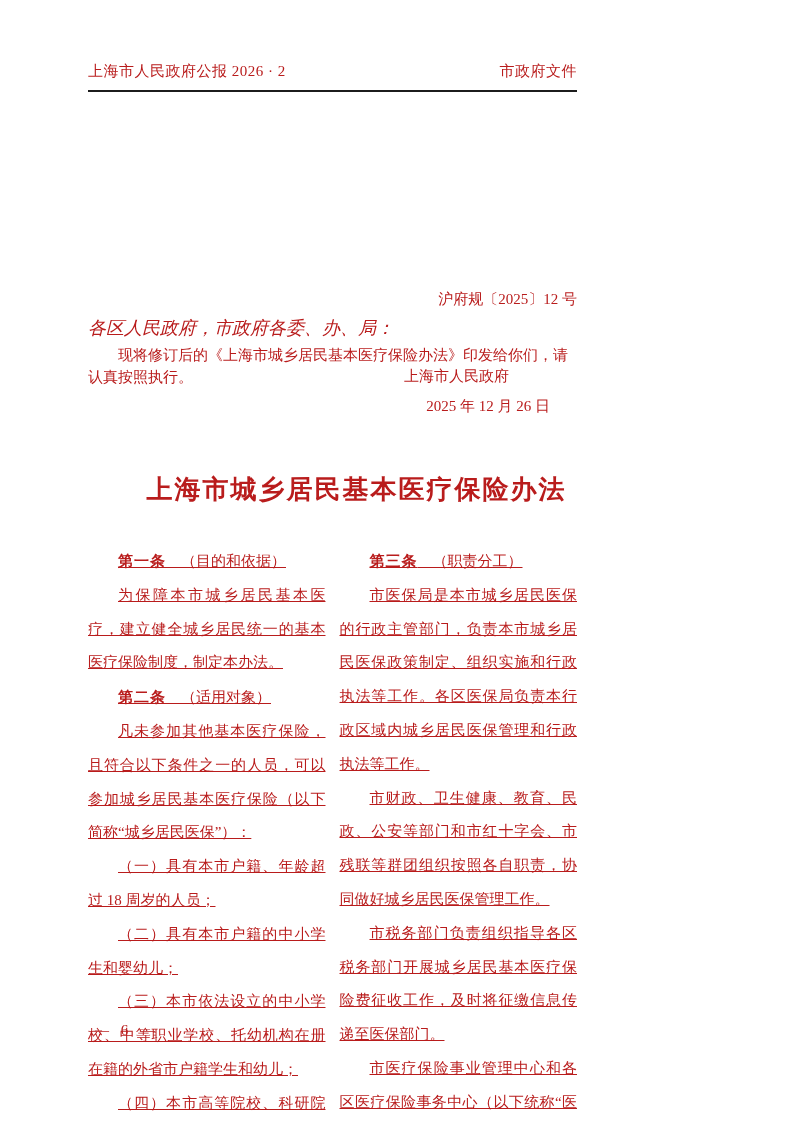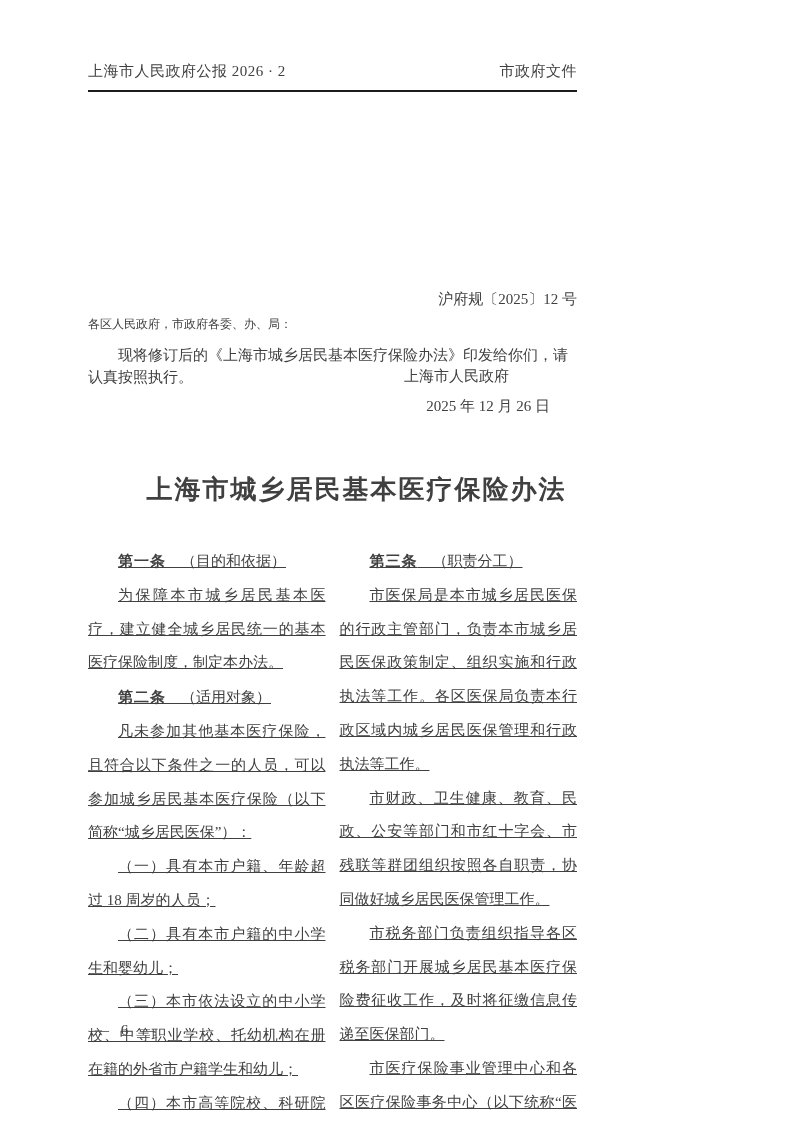--- a/index.html
+++ b/index.html
@@ -5,21 +5,21 @@
   html, body {
     margin: 0;
     padding: 0;
     background: #ffffff;
   }
   .page {
     position: relative;
     width: 665px;
     height: 1122px;
     background: #ffffff;
-    color: #404040;
+    color: #b91c1c;
     font-family: "Liberation Serif", "DejaVu Serif", serif;
     overflow: hidden;
   }
   
   .running-head {
     position: absolute;
     top: 62px;
     left: 88px;
     right: 88px;
     display: flex;
@@ -51,21 +51,22 @@
   .doc-number {
     position: absolute;
     top: 290px;
     right: 88px;
     font-size: 15px;
   }
   .salutation {
     position: absolute;
     top: 316px;
     left: 88px;
-    font-size: 12px;
+    font-size: 18px;
+    font-style: italic;
   }
   .notice-body {
     position: absolute;
     top: 344px;
     left: 88px;
     right: 88px;
     font-size: 15px;
     text-indent: 2em;
     line-height: 22px;
   }

